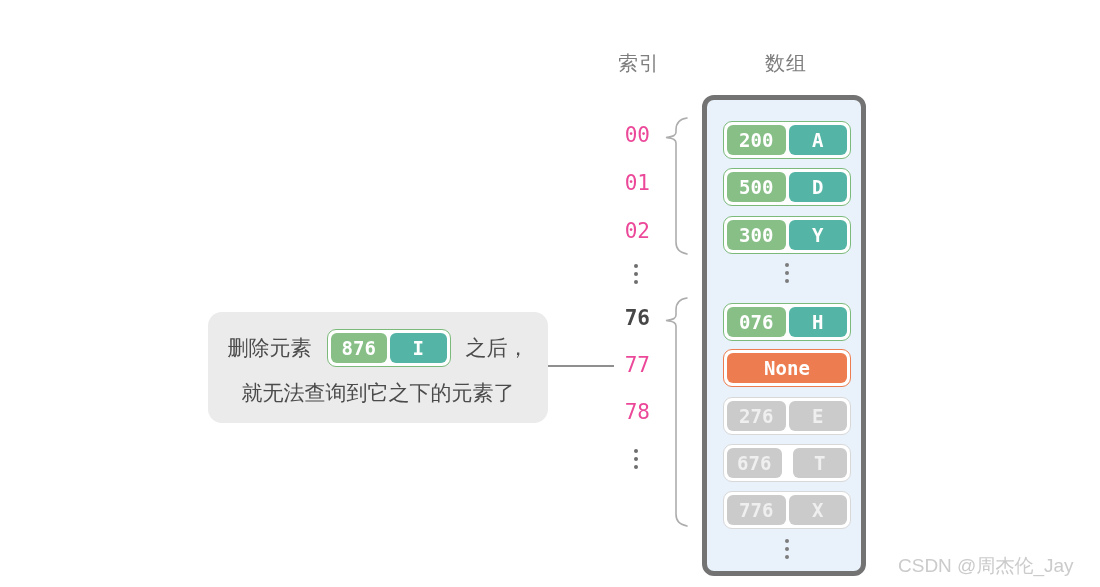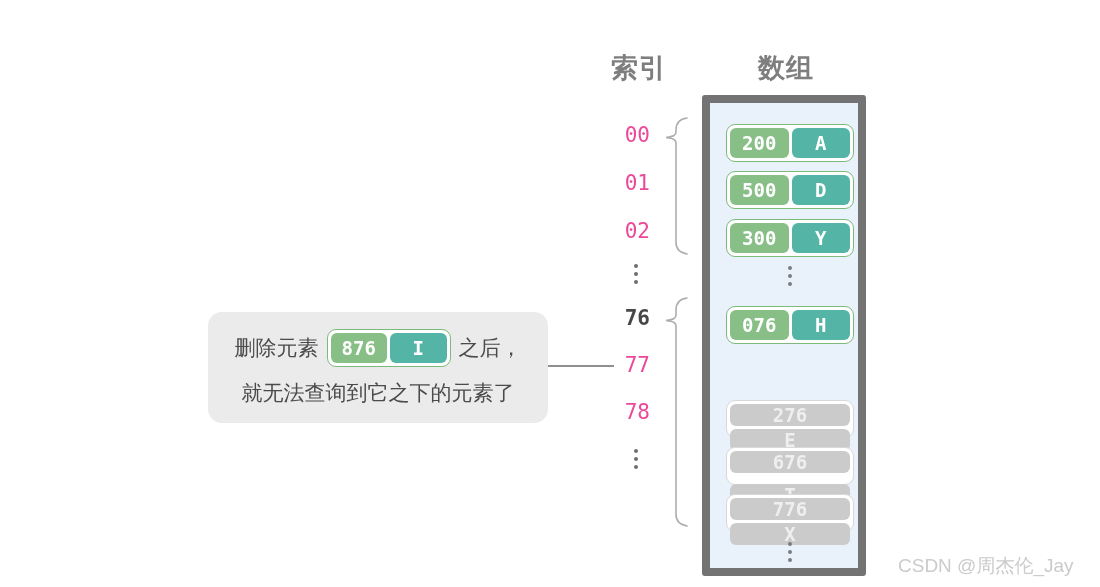--- a/index.html
+++ b/index.html
@@ -1,60 +1,60 @@
 <!DOCTYPE html>
 <html><head>
 <meta charset="utf-8">
 <style>
   html,body{margin:0;padding:0;background:#ffffff;}
   .stage{position:relative;width:1100px;height:587px;background:#ffffff;overflow:hidden;
          font-family:"Liberation Sans", sans-serif;}
 
   
-  .col-header{position:absolute;width:90px;text-align:center;font-size:27px;font-weight:bold;
+  .col-header{position:absolute;width:90px;text-align:center;font-size:20px;font-weight:normal;
               color:#7E7E7E;letter-spacing:1px;}
   .hdr-index{left:594px;top:50px;}
   .hdr-array{left:741px;top:50px;}
 
   
   .idx{position:absolute;right:450px;width:60px;text-align:right;
        font-family:"DejaVu Sans Mono", monospace;font-size:21px;color:#ec4899;}
   .idx.bold{font-weight:bold;color:#474747;}
 
   
   .dots{position:absolute;display:flex;flex-direction:column;gap:4px;align-items:center;}
   .dots i{width:4px;height:4px;border-radius:50%;background:#6E6E6E;display:block;}
   .dots.light i{background:#7C7C7C;}
 
   
   .brace{position:absolute;}
   .brace path{fill:none;stroke:#ADADAD;stroke-width:1.6;stroke-linecap:round;}
 
   
   .array-box{position:absolute;left:702px;top:95px;width:164px;height:481px;
-             box-sizing:border-box;background:#E9F1FA;border:8px solid #737373;border-radius:3px;}
+             box-sizing:border-box;background:#E9F1FA;border:5px solid #737373;border-radius:12px;}
 
   
   .cell{position:absolute;left:16px;width:128px;height:38px;box-sizing:border-box;
         background:#ffffff;border:1.5px solid #7CBA7C;border-radius:9px;
         display:flex;gap:3px;padding:3px;}
   .cell .seg{flex:1;border-radius:6px;display:flex;align-items:center;justify-content:center;
              font-family:"DejaVu Sans Mono", monospace;font-size:19px;font-weight:bold;color:#ffffff;}
   .cell .seg.key{background:#87BF87;}
   .cell .seg.val{background:#54B5A6;}
   .cell.deleted{border-color:#ED7D50;}
   .cell.deleted .seg{background:#ED7D50;}
-  .cell.dimmed{border-color:#D8D8D8;flex-direction:column;}
+  .cell.dimmed{border-color:#D8D8D8;}
   .cell.dimmed .seg.key,.cell.dimmed .seg.val{background:#CBCBCB;color:#EFEFEF;}
 
   
   .callout{position:absolute;left:208px;top:312px;width:340px;height:111px;box-sizing:border-box;
            background:#EBEBEB;border-radius:14px;display:flex;flex-direction:column;
            justify-content:center;align-items:center;gap:12px;}
-  .callout .line1{display:flex;align-items:center;gap:8px;}
+  .callout .line1{display:flex;align-items:center;gap:15px;}
   .callout .txt{font-size:21px;color:#4B4B4B;}
   .callout .cell{position:relative;left:auto;width:124px;}
 
   .connector{position:absolute;left:547px;top:365px;width:67px;height:2px;background:#8F8F8F;}
 
   .watermark{position:absolute;left:898px;top:553px;font-size:19px;color:#CBCBCB;
              text-shadow:1px 1px 0 rgba(255,255,255,0.85);white-space:nowrap;}
 </style>
 </head>
 <body>
@@ -117,20 +117,23 @@
     </div>
     <div class="dots light" style="left:78px;top:163px;">
         <i></i>
         <i></i>
         <i></i>
       </div>
     <div class="cell" style="top:203px;">
       <span class="seg key">076</span>
       <span class="seg val">H</span>
     </div>
+    <div class="cell deleted" style="top:249px;">
+      <span class="seg">None</span>
+    </div>
     <div class="cell dimmed" style="top:297px;">
       <span class="seg key">276</span>
       <span class="seg val">E</span>
     </div>
     <div class="cell dimmed" style="top:344px;gap:11px;">
       <span class="seg key">676</span>
       <span class="seg val">T</span>
     </div>
     <div class="cell dimmed" style="top:391px;">
       <span class="seg key">776</span>

